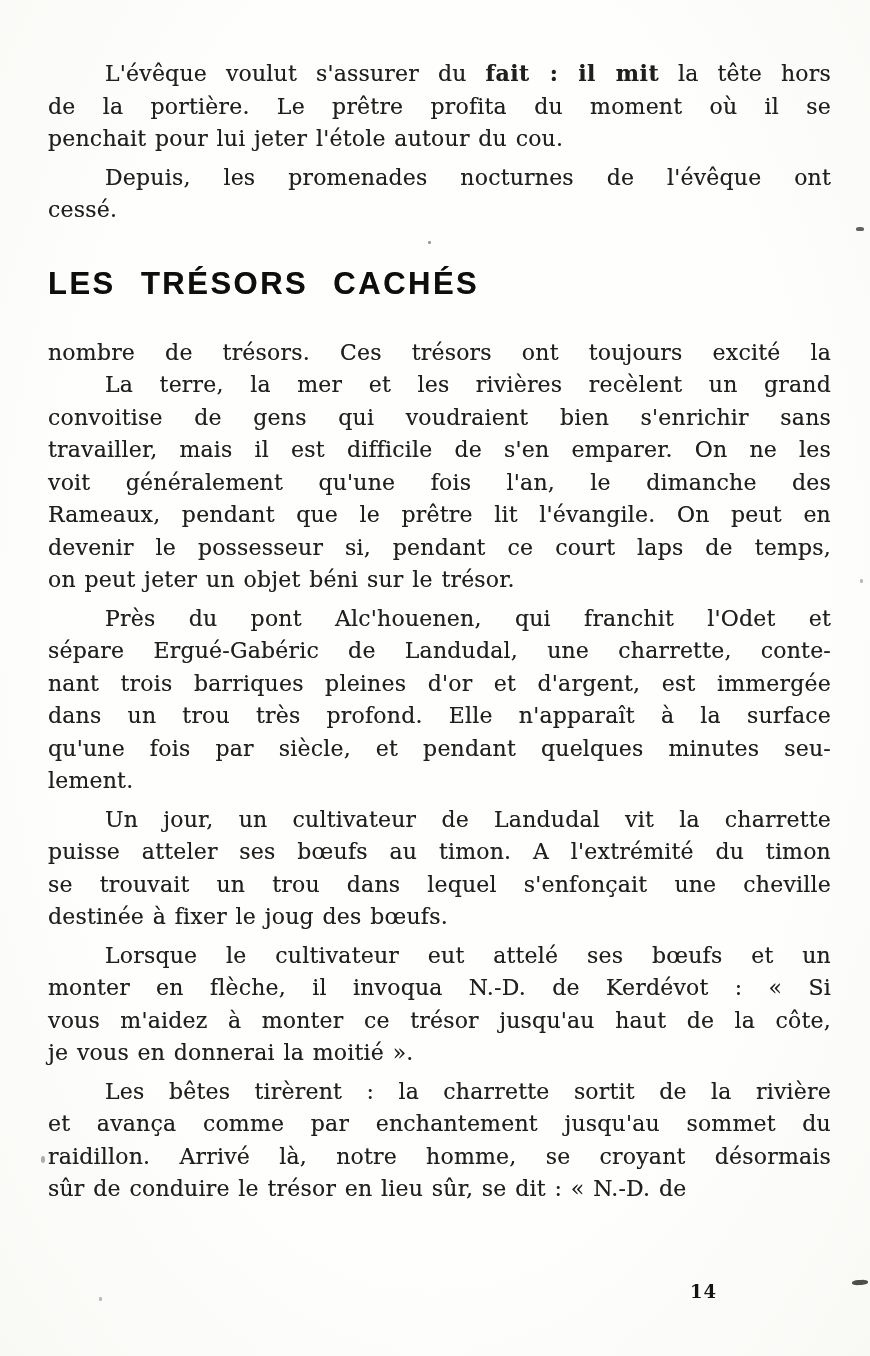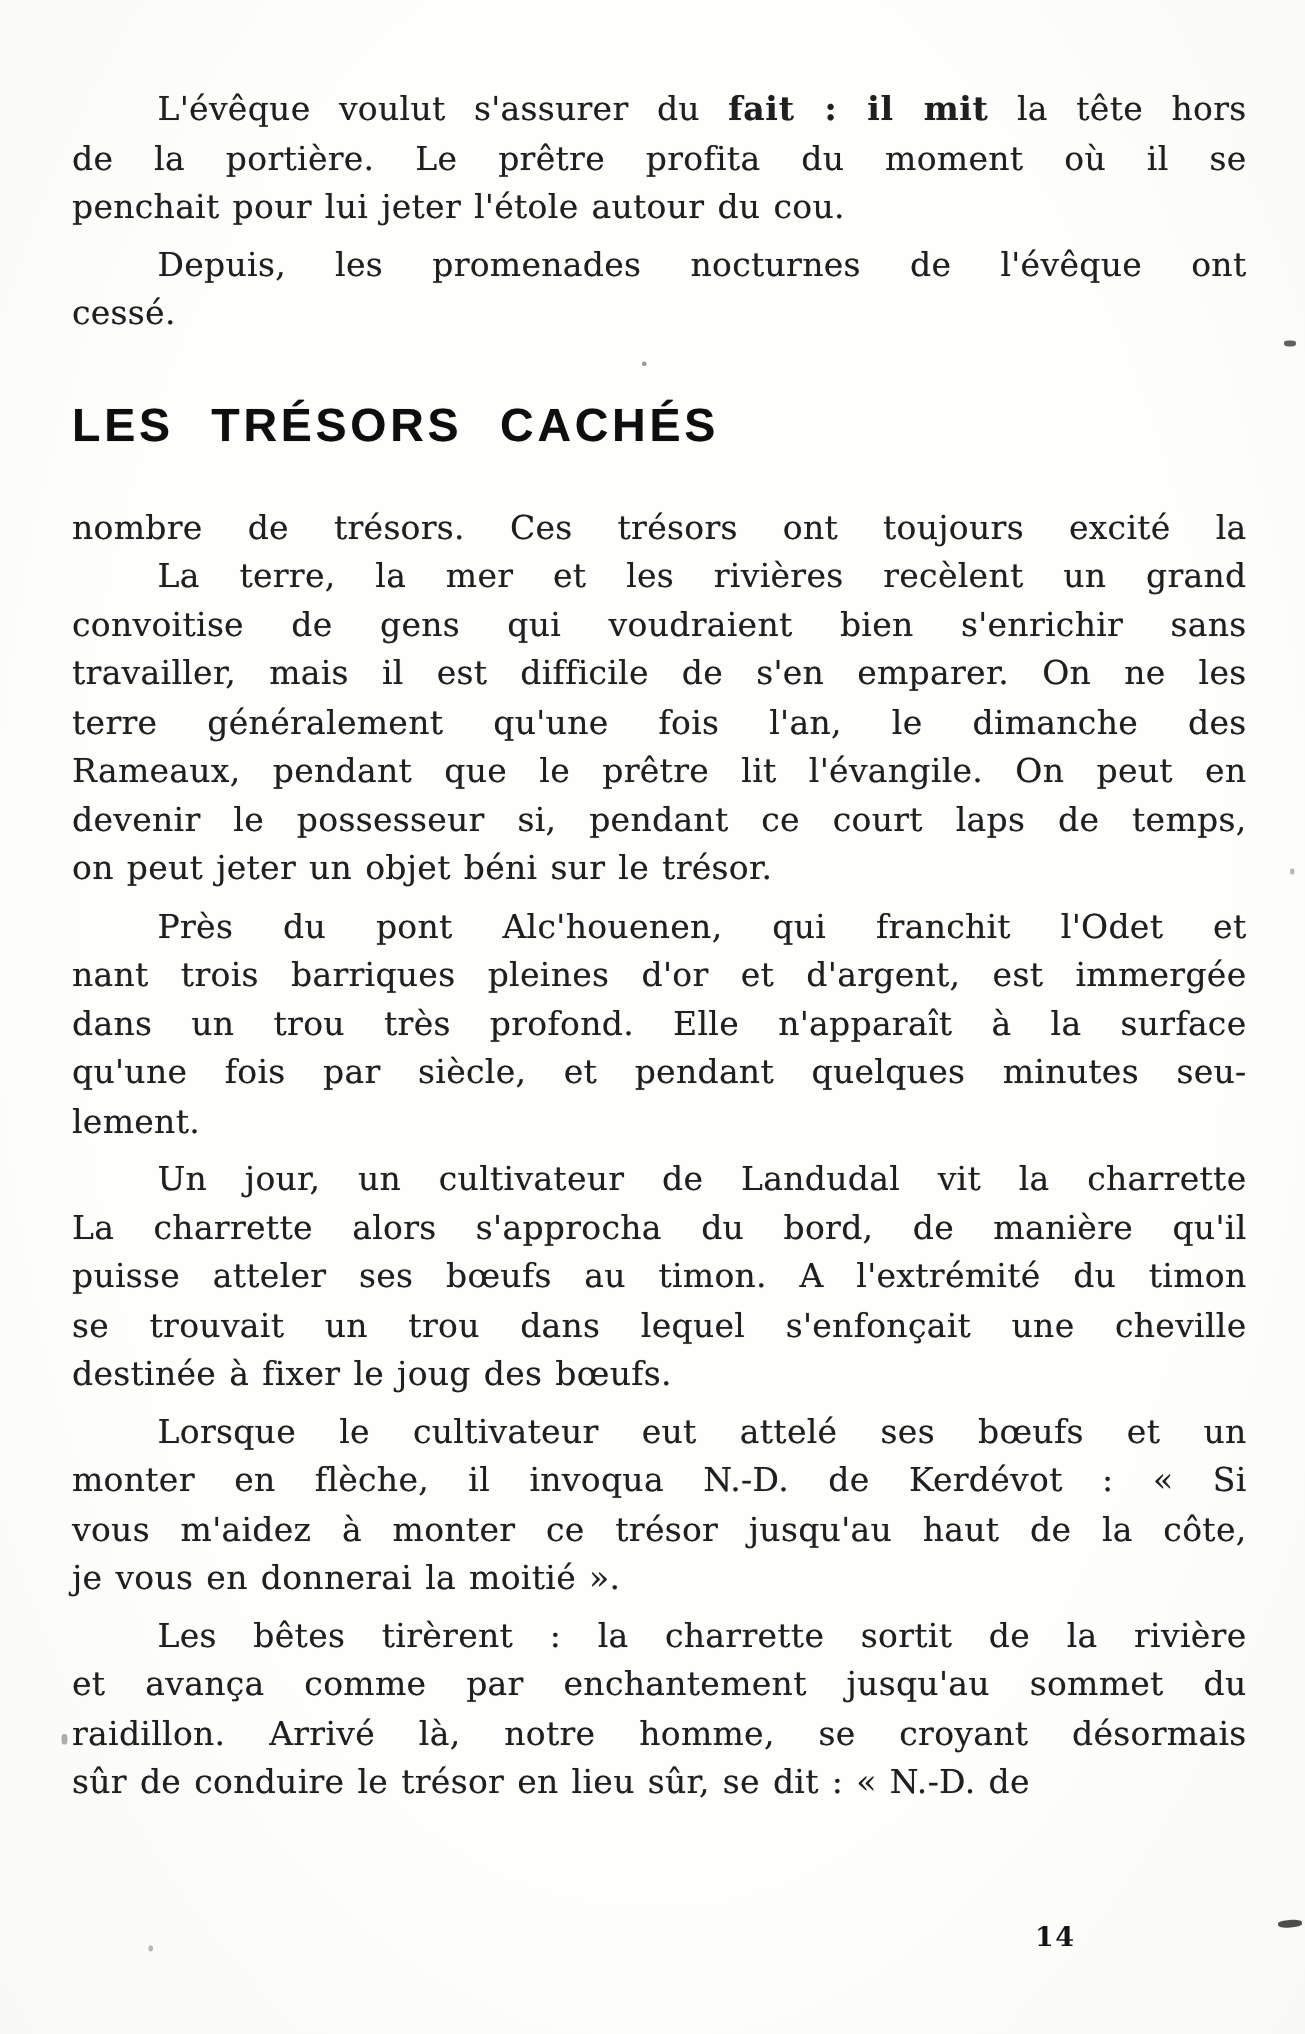--- a/index.html
+++ b/index.html
@@ -93,35 +93,35 @@
       <div class="para">
         <div class="line first">Depuis, les promenades nocturnes de l'évêque ont</div>
         <div class="line last">cessé.</div>
       </div>
       <div class="heading">LES TRÉSORS CACHÉS</div>
       <div class="para">
         <div class="line">nombre de trésors.  Ces trésors ont toujours excité la</div>
         <div class="line first">La terre, la mer et les rivières recèlent un grand</div>
         <div class="line">convoitise de gens qui voudraient bien s'enrichir sans</div>
         <div class="line">travailler, mais il est difficile de s'en emparer. On ne les</div>
-        <div class="line">terre généralement qu'une fois l'an, le dimanche des</div>
+        <div class="line">voit généralement qu'une fois l'an, le dimanche des</div>
         <div class="line">Rameaux, pendant que le prêtre lit l'évangile. On peut en</div>
         <div class="line">devenir le possesseur si, pendant ce court laps de temps,</div>
         <div class="line last">on peut jeter un objet béni sur le trésor.</div>
       </div>
       <div class="para">
         <div class="line first">Près du pont Alc'houenen, qui franchit l'Odet et</div>
+        <div class="line">sépare Ergué-Gabéric de Landudal, une charrette, conte-</div>
         <div class="line">nant trois barriques pleines d'or et d'argent, est immergée</div>
         <div class="line">dans un trou très profond. Elle n'apparaît à la surface</div>
         <div class="line">qu'une fois par siècle, et pendant quelques minutes seu-</div>
         <div class="line last">lement.</div>
       </div>
       <div class="para">
         <div class="line first">Un jour, un cultivateur de Landudal vit la charrette</div>
-        <div class="line">La charrette alors s'approcha du bord, de manière qu'il</div>
         <div class="line">puisse atteler ses bœufs au timon. A l'extrémité du timon</div>
         <div class="line">se trouvait un trou dans lequel s'enfonçait une cheville</div>
         <div class="line last">destinée à fixer le joug des bœufs.</div>
       </div>
       <div class="para">
         <div class="line first">Lorsque le cultivateur eut attelé ses bœufs et un</div>
         <div class="line">monter en flèche, il invoqua N.-D. de Kerdévot : « Si</div>
         <div class="line">vous m'aidez à monter ce trésor jusqu'au haut de la côte,</div>
         <div class="line last">je vous en donnerai la moitié ».</div>
       </div>

